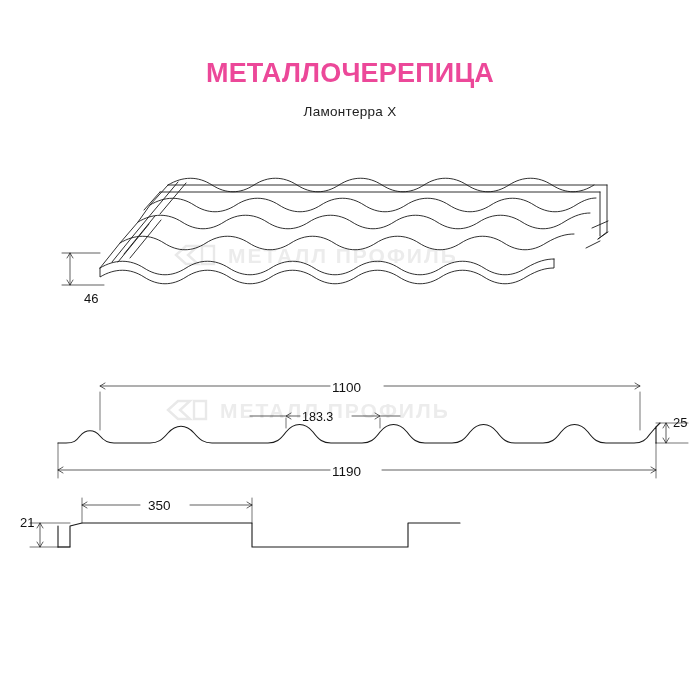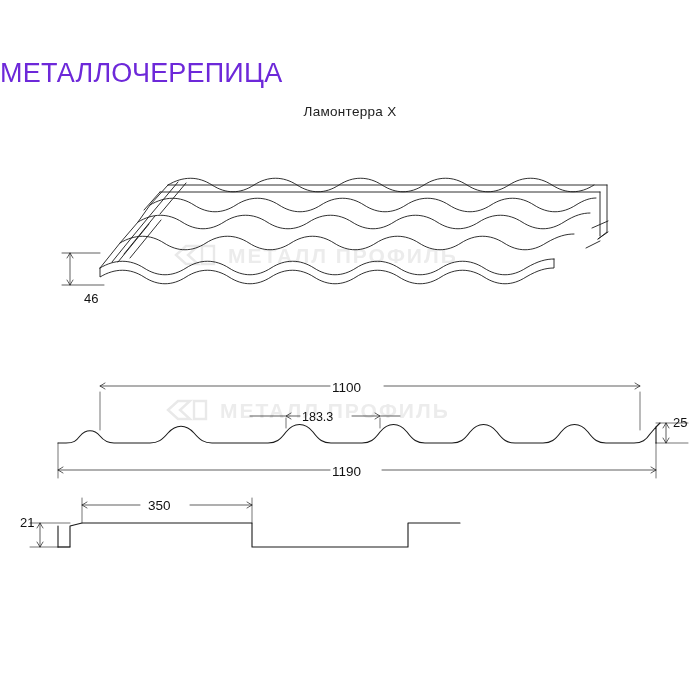--- a/index.html
+++ b/index.html
@@ -20,24 +20,25 @@
     left: 0;
     top: 0;
     width: 700px;
     height: 700px;
   }
   .title {
     position: absolute;
     left: 0;
     top: 58px;
     width: 700px;
+    text-align: center;
     font-size: 27px;
-    font-weight: normal;
+    font-weight: bold;
     letter-spacing: 0.2px;
-    color: #6d28d9;
+    color: #ec4899;
   }
   .subtitle {
     position: absolute;
     left: 0;
     top: 104px;
     width: 700px;
     text-align: center;
     font-size: 13.5px;
     color: #222222;
     letter-spacing: 0.3px;

